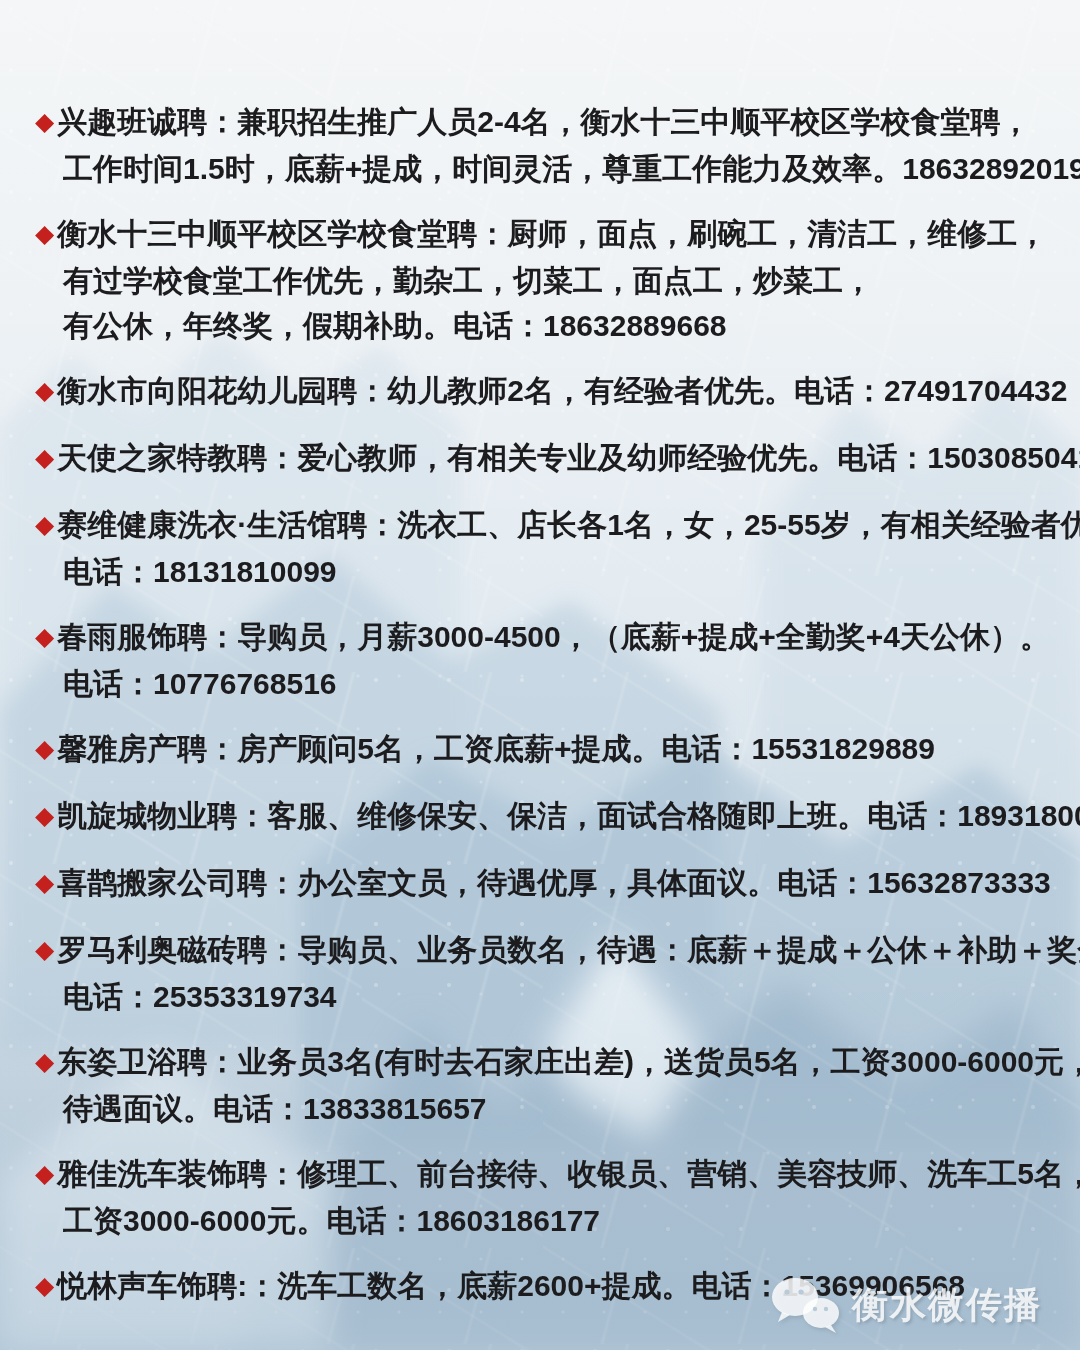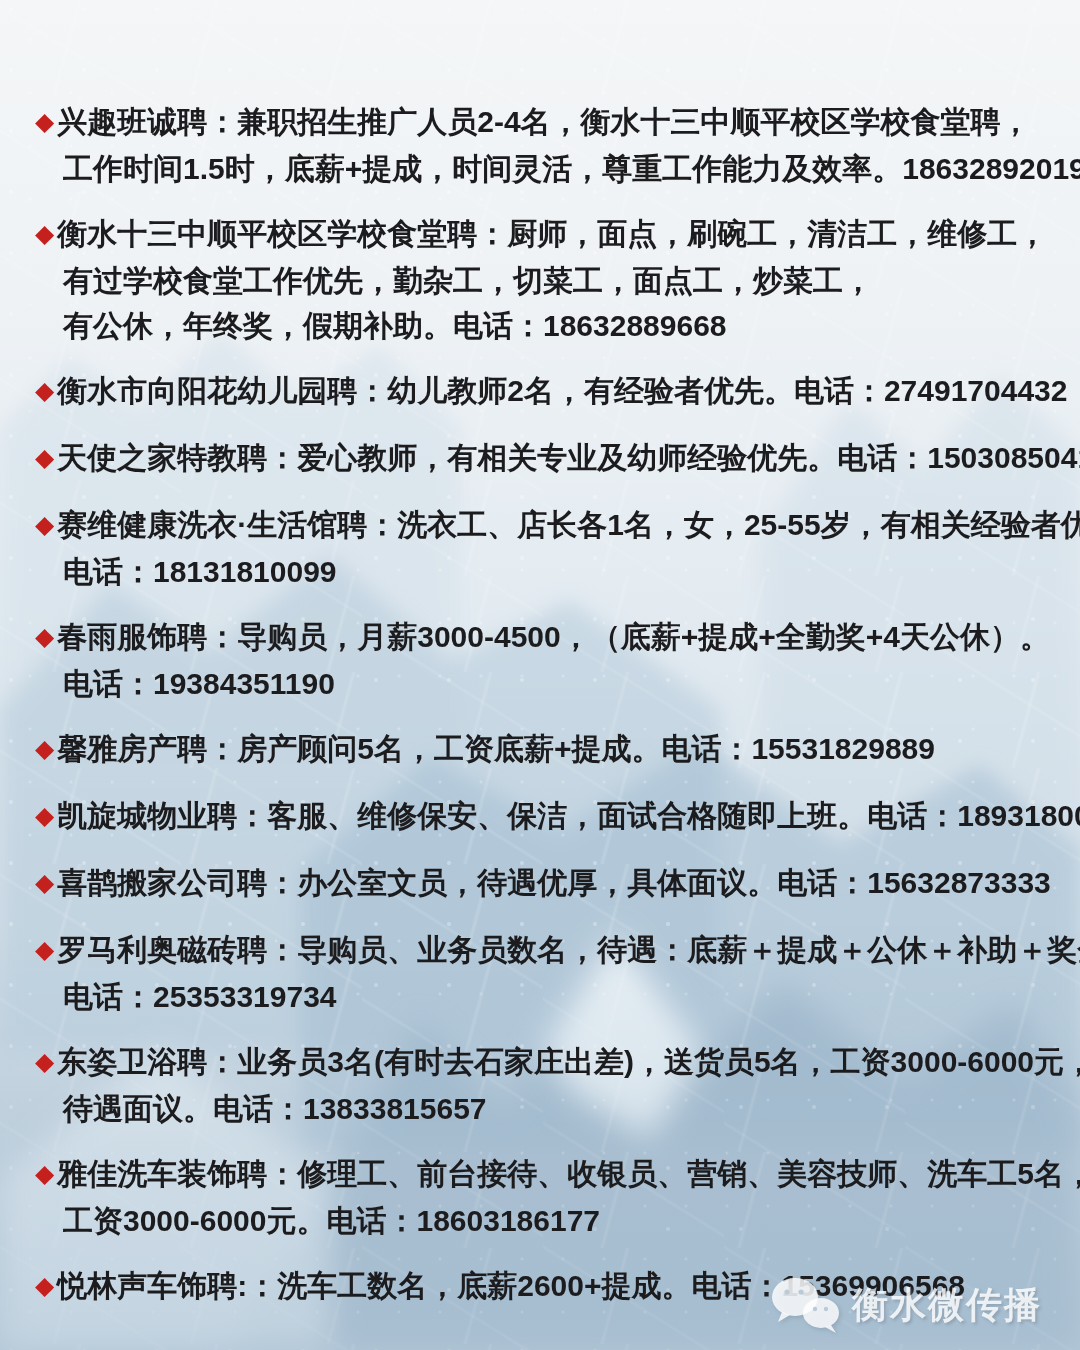--- a/index.html
+++ b/index.html
@@ -103,21 +103,21 @@
     </div>
     <div class="job-listing">
       <div class="line"><span class="bullet">◆</span><span>天使之家特教聘：爱心教师，有相关专业及幼师经验优先。电话：15030850415</span></div>
     </div>
     <div class="job-listing">
       <div class="line"><span class="bullet">◆</span><span>赛维健康洗衣·生活馆聘：洗衣工、店长各1名，女，25-55岁，有相关经验者优先。</span></div>
       <div class="line cont"><span>电话：18131810099</span></div>
     </div>
     <div class="job-listing">
       <div class="line"><span class="bullet">◆</span><span>春雨服饰聘：导购员，月薪3000-4500，（底薪+提成+全勤奖+4天公休）。</span></div>
-      <div class="line cont"><span>电话：19384351190</span></div>
+      <div class="line cont"><span>电话：10776768516</span></div>
     </div>
     <div class="job-listing">
       <div class="line"><span class="bullet">◆</span><span>馨雅房产聘：房产顾问5名，工资底薪+提成。电话：15531829889</span></div>
     </div>
     <div class="job-listing">
       <div class="line"><span class="bullet">◆</span><span>凯旋城物业聘：客服、维修保安、保洁，面试合格随即上班。电话：18931800028</span></div>
     </div>
     <div class="job-listing">
       <div class="line"><span class="bullet">◆</span><span>喜鹊搬家公司聘：办公室文员，待遇优厚，具体面议。电话：15632873333</span></div>
     </div>

